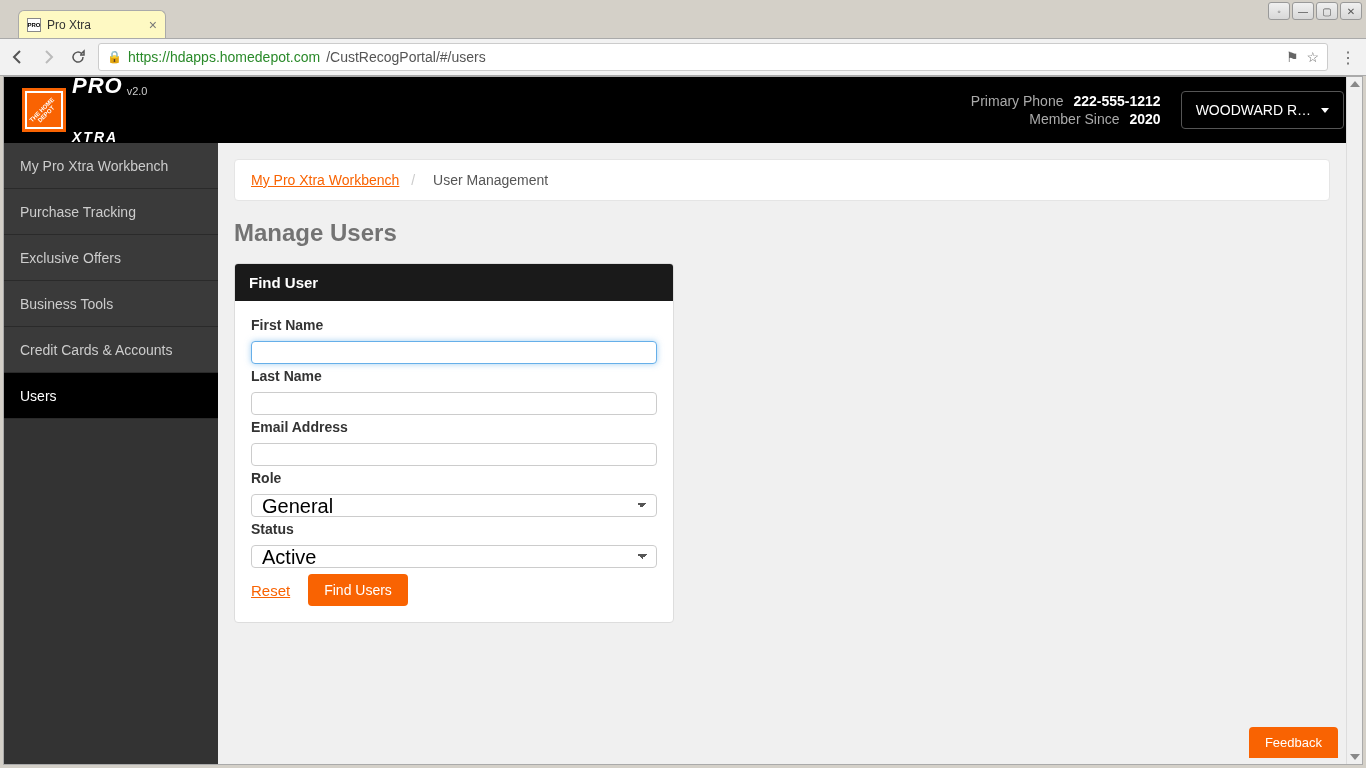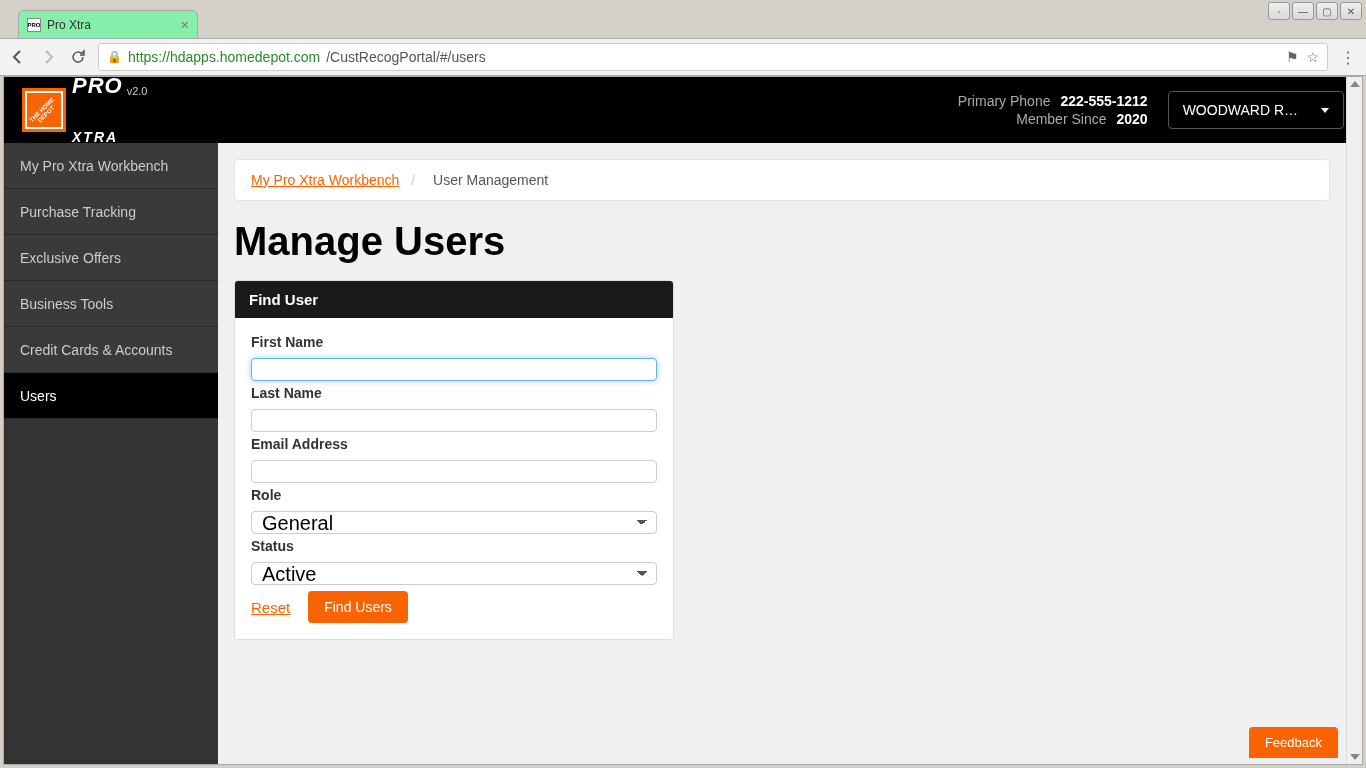--- a/index.html
+++ b/index.html
@@ -3,21 +3,21 @@
 <meta charset="utf-8">
 <style>
 * { box-sizing: border-box; margin: 0; padding: 0; }
 body { font-family: "Helvetica Neue", Helvetica, Arial, sans-serif; font-size: 14px; background: #d4d0c8; overflow: hidden; }
 
 
 .browser-chrome { width: 1366px; height: 768px; background: #d4d0c8; position: relative; }
 .window-controls { position: absolute; top: 2px; right: 4px; display: flex; gap: 2px; }
 .window-btn { width: 22px; height: 18px; background: linear-gradient(#f0f0f0,#d8d8d8); border: 1px solid #999; border-radius: 3px; display:flex; align-items:center; justify-content:center; font-size:10px; color:#555;}
 .tab-bar { height: 38px; padding-top: 10px; padding-left: 18px; display:flex; align-items:flex-end;}
-.tab { width: 180px; height: 28px; background: #86efac; border: 1px solid #aaa; border-bottom:none; border-top-left-radius: 6px; border-top-right-radius: 6px; display:flex; align-items:center; padding: 0 8px; font-size: 12px; color:#333; position:relative;}
+.tab { width: 148px; height: 28px; background: #fef9c3; border: 1px solid #aaa; border-bottom:none; border-top-left-radius: 6px; border-top-right-radius: 6px; display:flex; align-items:center; padding: 0 8px; font-size: 12px; color:#333; position:relative;}
 .tab .favicon { width:14px; height:14px; background:#fff; border:1px solid #888; margin-right:6px; display:flex; align-items:center; justify-content:center; font-size:6px; font-weight:bold; color:#000;}
 .tab .tab-close { position:absolute; right:8px; color:#777; font-size:14px; }
 .addr-row { height: 38px; background:#f2f2f2; border-top:1px solid #aaa; border-bottom:1px solid #aaa; display:flex; align-items:center; padding: 0 8px; gap:10px;}
 .nav-btn { width:20px; height:20px; display:flex; align-items:center; justify-content:center; color:#555;}
 .nav-btn.disabled { color:#bbb; }
 .addr-bar { flex:1; height:28px; background:#fff; border:1px solid #ccc; border-radius:3px; display:flex; align-items:center; padding:0 8px; font-size:14px; gap:6px;}
 .lock-icon { color:#4caf50; font-size:12px;}
 .url-host { color:#2a8a2a; }
 .url-path { color:#555; }
 .addr-icons { display:flex; gap:8px; color:#666; font-size:14px;}
@@ -37,37 +37,37 @@
 .hd-logo::before { content:""; position:absolute; inset:3px; border:2px solid #fff; }
 .hd-logo span { position:absolute; color:#fff; font-size:6px; font-weight:bold; transform:rotate(-45deg); top:18px; left:2px; width:40px; text-align:center; line-height:6px;}
 .pro-text { font-family: Impact, "Arial Black", sans-serif; font-size:22px; font-weight:900; letter-spacing:1px; line-height:0.9; font-style:italic;}
 .pro-text .xtra { font-size:14px; letter-spacing:2px;margin-top:35px;}
 .version { font-size:11px; color:#ccc; align-self:flex-start; margin-top:8px; margin-left:4px;}
 .header-right { margin-left:auto; display:flex; align-items:center; gap:20px;}
 .header-info { font-size:14px; text-align:right;}
 .header-info .row { display:flex; gap:10px; justify-content:flex-end; margin:2px 0;}
 .header-info .label { color:#aaa;}
 .header-info .value { color:#fff; font-weight:bold;}
-.account-dd { border:1px solid #555; border-radius:4px; padding:10px 14px; color:#fff; display:flex; align-items:center; gap:23px; min-width:150px; justify-content:space-between;}
+.account-dd { border:1px solid #555; border-radius:4px; padding:10px 14px; color:#fff; display:flex; align-items:center; gap:10px; min-width:150px; justify-content:space-between;}
 .account-dd .caret { width:0; height:0; border-left:4px solid transparent; border-right:4px solid transparent; border-top:5px solid #fff;}
 
 
 .app-body { display:flex; position:absolute; top:66px; bottom:0; left:0; right:16px;}
 .sidebar { width:214px; background:#333; }
 .sidebar-item { height:46px; display:flex; align-items:center; padding:0 16px; color:#ccc; border-bottom:1px solid #2a2a2a; background:#3a3a3a; cursor:pointer; font-size:14px;}
 .sidebar-item.active { background:#000; color:#fff;}
 .main { flex:1; background:#f0f0f0; padding:16px; overflow:auto;}
 
 
 .breadcrumb { background:#fff; border:1px solid #e5e5e5; border-radius:4px; padding:12px 16px; margin-bottom:18px; font-size:14px;}
 .breadcrumb a { color:#f96302; text-decoration:underline;}
 .breadcrumb .sep { color:#ccc; margin:0 8px;}
 .breadcrumb .current { color:#555; margin-left:6px;}
 
-h1.page-title { font-size:40px; font-weight:bold; color:#000000; margin-bottom:16px;}
+h1.page-title { font-size:24px; font-weight:bold; color:#737373; margin-bottom:16px;}
 
 
 .card { width:440px; border:1px solid #ddd; border-radius:4px; background:#fff; overflow:hidden;}
 .card-header { background:#1a1a1a; color:#fff; font-weight:bold; padding:10px 14px; font-size:15px;}
 .card-body { padding:16px;}
 .form-group { margin-bottom:4px;}
 .form-group label { display:block; font-weight:bold; margin-bottom:8px; color:#333;}
 .form-control { width:100%; height:23px; border:1px solid #ccc; border-radius:4px; padding:0 10px; font-size:20px; background:#fff;}
 .form-control.focused { border-color:#66afe9; box-shadow:0 0 6px rgba(102,175,233,.6); outline:none;}
 select.form-control { appearance:none; background-image:linear-gradient(45deg,transparent 50%,#555 50%),linear-gradient(135deg,#555 50%,transparent 50%); background-position: right 14px center, right 9px center; background-size:5px 5px,5px 5px; background-repeat:no-repeat; padding-right:28px;}

